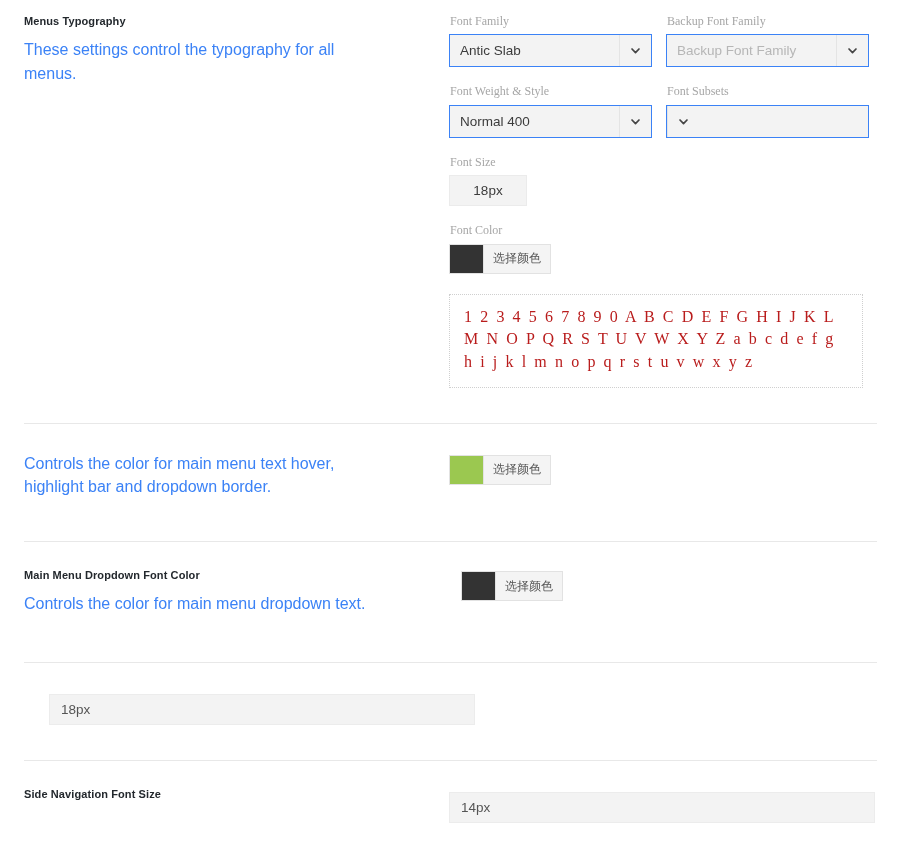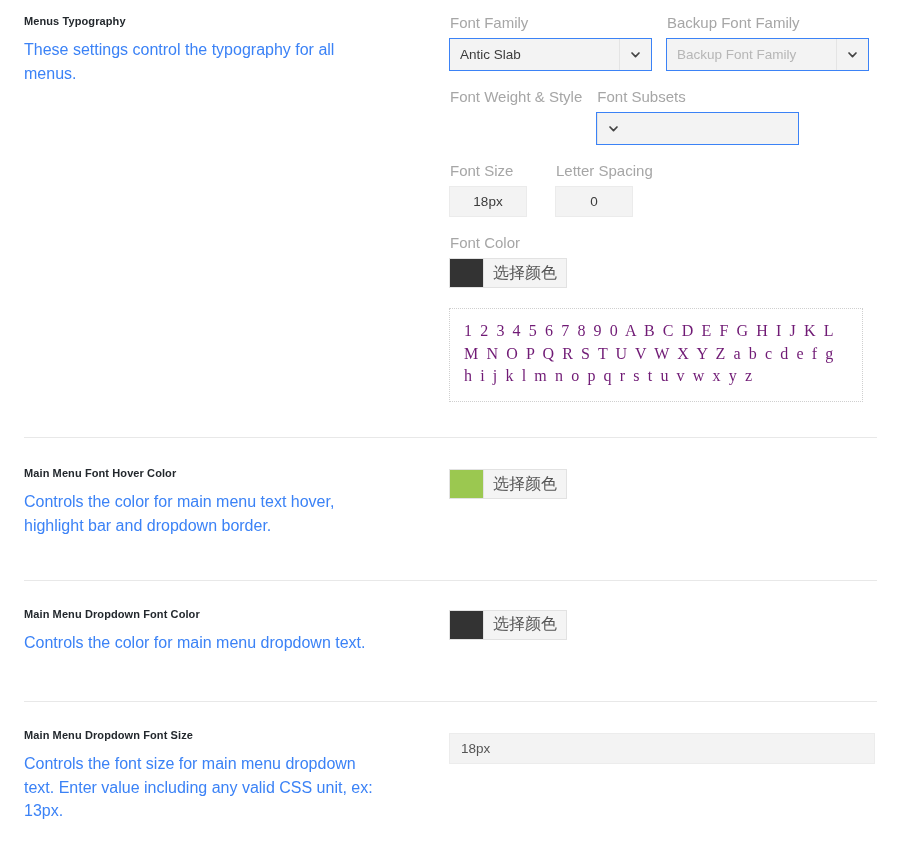--- a/index.html
+++ b/index.html
@@ -58,25 +58,26 @@
   }
 
   .divider {
     height: 1px;
     background: #e8e8e8;
     margin: 0 34px 0 24px;
   }
 
   
   .field-label {
-    font-size: 15px;
+    font-size: 12px;
     color: #a6a6a6;
     margin: 0 0 6px 1px;
     line-height: 1.2;
     font-weight: normal;
+    font-family: Liberation Serif, serif;
   }
 
   .ctrl-row {
     display: flex;
     gap: 14px;
   }
 
   .ctrl {
     margin-bottom: 17px;
   }
@@ -142,36 +143,36 @@
     box-sizing: border-box;
   }
   .colorpick .swatch {
     width: 33px;
     flex: 0 0 33px;
   }
   .colorpick .pick-btn {
     display: flex;
     align-items: center;
     padding: 0 9px;
-    font-size: 16px;
+    font-size: 12px;
     color: #555;
     white-space: nowrap;
     border-left: 1px solid #e2e2e2;
   }
 
   
   .preview {
     margin-top: 12px;
     border: 1px dotted #cfcfcf;
     padding: 11px 14px 13px 14px;
     width: 414px;
     box-sizing: border-box;
     font-family: "Liberation Serif", serif;
     font-size: 16px;
-    color: #701a75;
+    color: #b91c1c;
     letter-spacing: 2.1px;
     line-height: 1.42;
     word-break: break-all;
   }
 
   
   .wide-input {
     width: 426px;
     height: 31px;
     background: #f3f3f3;
@@ -221,94 +222,93 @@
                   <path d="M3 5 L6.5 8.6 L10 5" fill="none" stroke="#444" stroke-width="1.7" stroke-linecap="round" stroke-linejoin="round"></path>
                 </svg>
             </div>
           </div>
         </div>
       </div>
 
       <div class="ctrl-row">
         <div class="ctrl">
           <div class="field-label">Font Weight &amp; Style</div>
+          <div class="select sel-w1">
+            <div class="value">Normal 400</div>
+            <div class="arrow">
+              <svg width="13" height="13" viewBox="0 0 13 13">
+                  <path d="M3 5 L6.5 8.6 L10 5" fill="none" stroke="#444" stroke-width="1.7" stroke-linecap="round" stroke-linejoin="round"></path>
+                </svg>
+            </div>
+          </div>
         </div>
 
         <div class="ctrl">
           <div class="field-label">Font Subsets</div>
           <div class="select sel-w2">
             <div class="arrow">
               <svg width="13" height="13" viewBox="0 0 13 13">
                   <path d="M3 5 L6.5 8.6 L10 5" fill="none" stroke="#444" stroke-width="1.7" stroke-linecap="round" stroke-linejoin="round"></path>
                 </svg>
             </div>
           </div>
         </div>
       </div>
 
-      <div class="ctrl-row" style="gap:28px;">
+      <div class="ctrl-row" style="gap:44px;">
         <div class="ctrl">
           <div class="field-label">Font Size</div>
           <input class="sm-input" type="text" readonly="" value="18px" style="">
-        </div>
-        <div class="ctrl">
-          <div class="field-label">Letter Spacing</div>
-          <input class="sm-input" type="text" readonly="" value="0" style="">
         </div>
       </div>
 
       <div class="ctrl">
         <div class="field-label">Font Color</div>
         <div class="colorpick">
           <div class="swatch" id="sw-font" style="background: rgb(51, 51, 51);"></div>
           <div class="pick-btn">选择颜色</div>
         </div>
       </div>
 
       <div class="preview">1 2 3 4 5 6 7 8 9 0 A B C D E F G H I J K L M N O P Q R S T U V W X Y Z a b c d e f g h i j k l m n o p q r s t u v w x y z</div>
     </div>
   </div>
 
   <div class="divider" style="margin-top:35px;"></div>
 
   <div class="section" style="padding-top:28px;">
     <div class="left">
-      <h3 class="sec-title">Main Menu Font Hover Color</h3>
       <p class="sec-desc">Controls the color for main menu text hover, highlight bar and dropdown border.</p>
     </div>
     <div class="right">
       <div class="colorpick mt-color">
         <div class="swatch" id="sw-hover" style="background: rgb(155, 200, 80);"></div>
         <div class="pick-btn">选择颜色</div>
       </div>
     </div>
   </div>
 
   <div class="divider" style="margin-top:42px;"></div>
 
-  <div class="section" style="padding-top:26px;">
+  <div class="section" style="padding-top:26px;gap:12px;">
     <div class="left">
       <h3 class="sec-title">Main Menu Dropdown Font Color</h3>
       <p class="sec-desc">Controls the color for main menu dropdown text.</p>
     </div>
     <div class="right">
       <div class="colorpick mt-color">
         <div class="swatch" id="sw-dd" style="background: rgb(51, 51, 51);"></div>
         <div class="pick-btn">选择颜色</div>
       </div>
     </div>
   </div>
 
   <div class="divider" style="margin-top:46px;"></div>
 
   <div class="section" style="padding-top:26px;">
-    <div class="left">
-      <h3 class="sec-title">Main Menu Dropdown Font Size</h3>
-      <p class="sec-desc">Controls the font size for main menu dropdown text. Enter value including any valid CSS unit, ex: 13px.</p>
-    </div>
     <div class="right">
       <input class="wide-input" type="text" readonly="" style="margin-top: 5px;" value="18px">
     </div>
   </div>
 
   <div class="divider" style="margin-top:35px;"></div>
 
   <div class="section" style="padding-top:26px;">
     <div class="left">
       <h3 class="sec-title">Side Navigation Font Size</h3>

